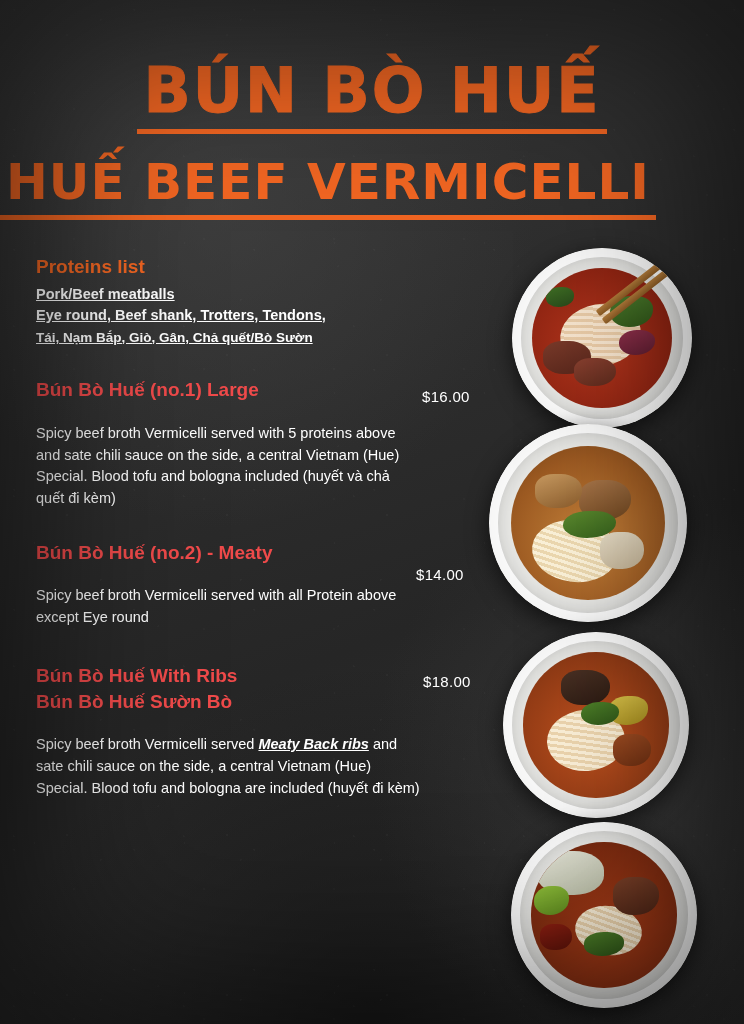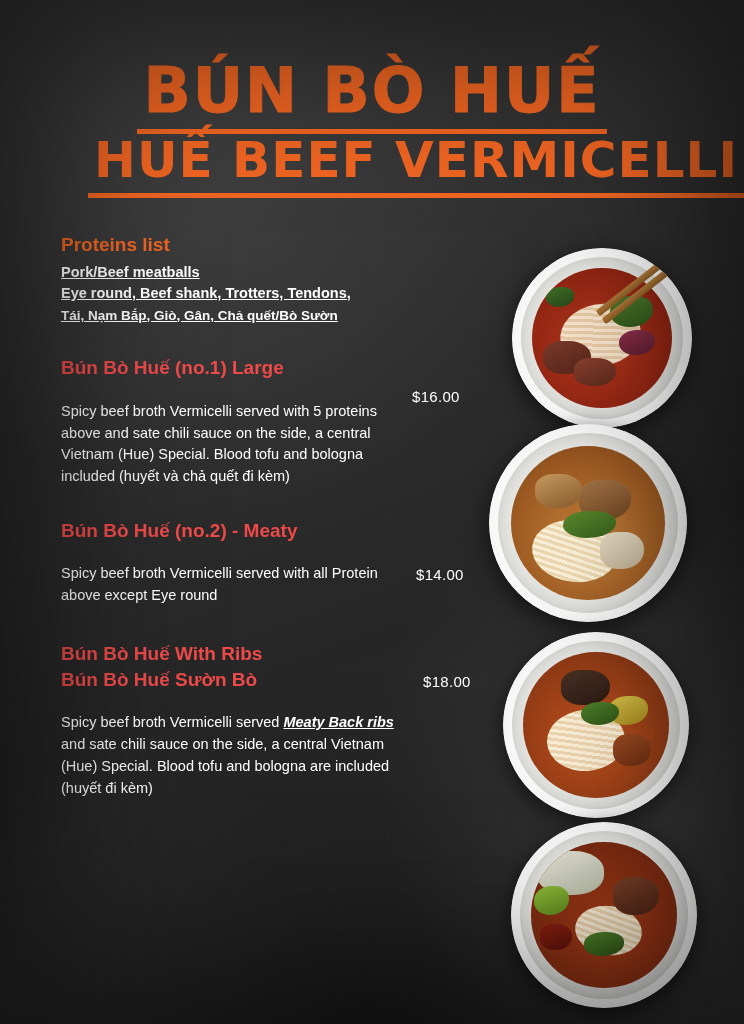--- a/index.html
+++ b/index.html
@@ -59,21 +59,22 @@
     color: #f06522;
     text-transform: uppercase;
     line-height: 1.05;
     margin: 0;
     -webkit-text-stroke: 1px #f06522;
     display: inline-block;
     padding: 0 6px 6px 6px;
     border-bottom: 5px solid #f06522;
   }
   .title-sub-wrap {
-    text-align: right;
+    margin-top: 22px;
+    text-align: left;
   }
   .title-sub {
     font-family: "DejaVu Sans", sans-serif;
     font-weight: 700;
     font-size: 50px;
     letter-spacing: 1px;
     color: #f06522;
     text-transform: uppercase;
     line-height: 1.05;
     margin: 0;
@@ -83,21 +84,21 @@
   }
 
   
   .content {
     position: relative;
     display: flex;
     padding: 36px 0 0 0;
   }
   .left-col {
     width: 420px;
-    padding-left: 61px;
+    padding-left: 36px;
     box-sizing: border-box;
   }
   .right-col {
     position: relative;
     flex: 1;
   }
 
   
   .proteins-title {
     color: #f06522;
@@ -251,21 +252,21 @@
           <p class="item-name">Bún Bò Huế Sườn Bò</p>
         </div>
         <p class="item-desc"><span>Spicy beef broth Vermicelli served </span><span class="emph">Meaty Back ribs</span><span> and sate chili sauce on the side, a central Vietnam (Hue) Special. Blood tofu and bologna are included (huyết đi kèm)</span></p>
       </div>
 
     </div>
 
     <div class="right-col"></div>
   </div>
 
-  <div class="price-abs" style="left:412px; top:388px;">$16.00</div>
+  <div class="price-abs" style="left:422px; top:388px;">$16.00</div>
   <div class="price-abs" style="left:416px; top:566px;">$14.00</div>
   <div class="price-abs" style="left:423px; top:673px;">$18.00</div>
 
   <div class="photo" style="left:512px; top:248px; width:180px; height:180px;">
     <div class="bowl"></div>
     <div class="broth" style="background:radial-gradient(circle at 45% 55%, #b5361d 0%, #8e2412 70%, #6d1a0c 100%);">
       <div class="noodles" style="left:20%; top:26%; width:58%; height:44%; transform:rotate(-10deg); opacity:0.95;"></div>
       <div class="meat" style="left:8%; top:52%; width:34%; height:24%; background:linear-gradient(160deg,#7a3a2a,#56251a);"></div>
       <div class="meat" style="left:30%; top:64%; width:30%; height:20%; background:linear-gradient(160deg,#8a4030,#5c2a1c);"></div>
       <div class="herb" style="left:56%; top:20%; width:30%; height:22%; background:linear-gradient(160deg,#4b7a2c,#2f5418);"></div>

